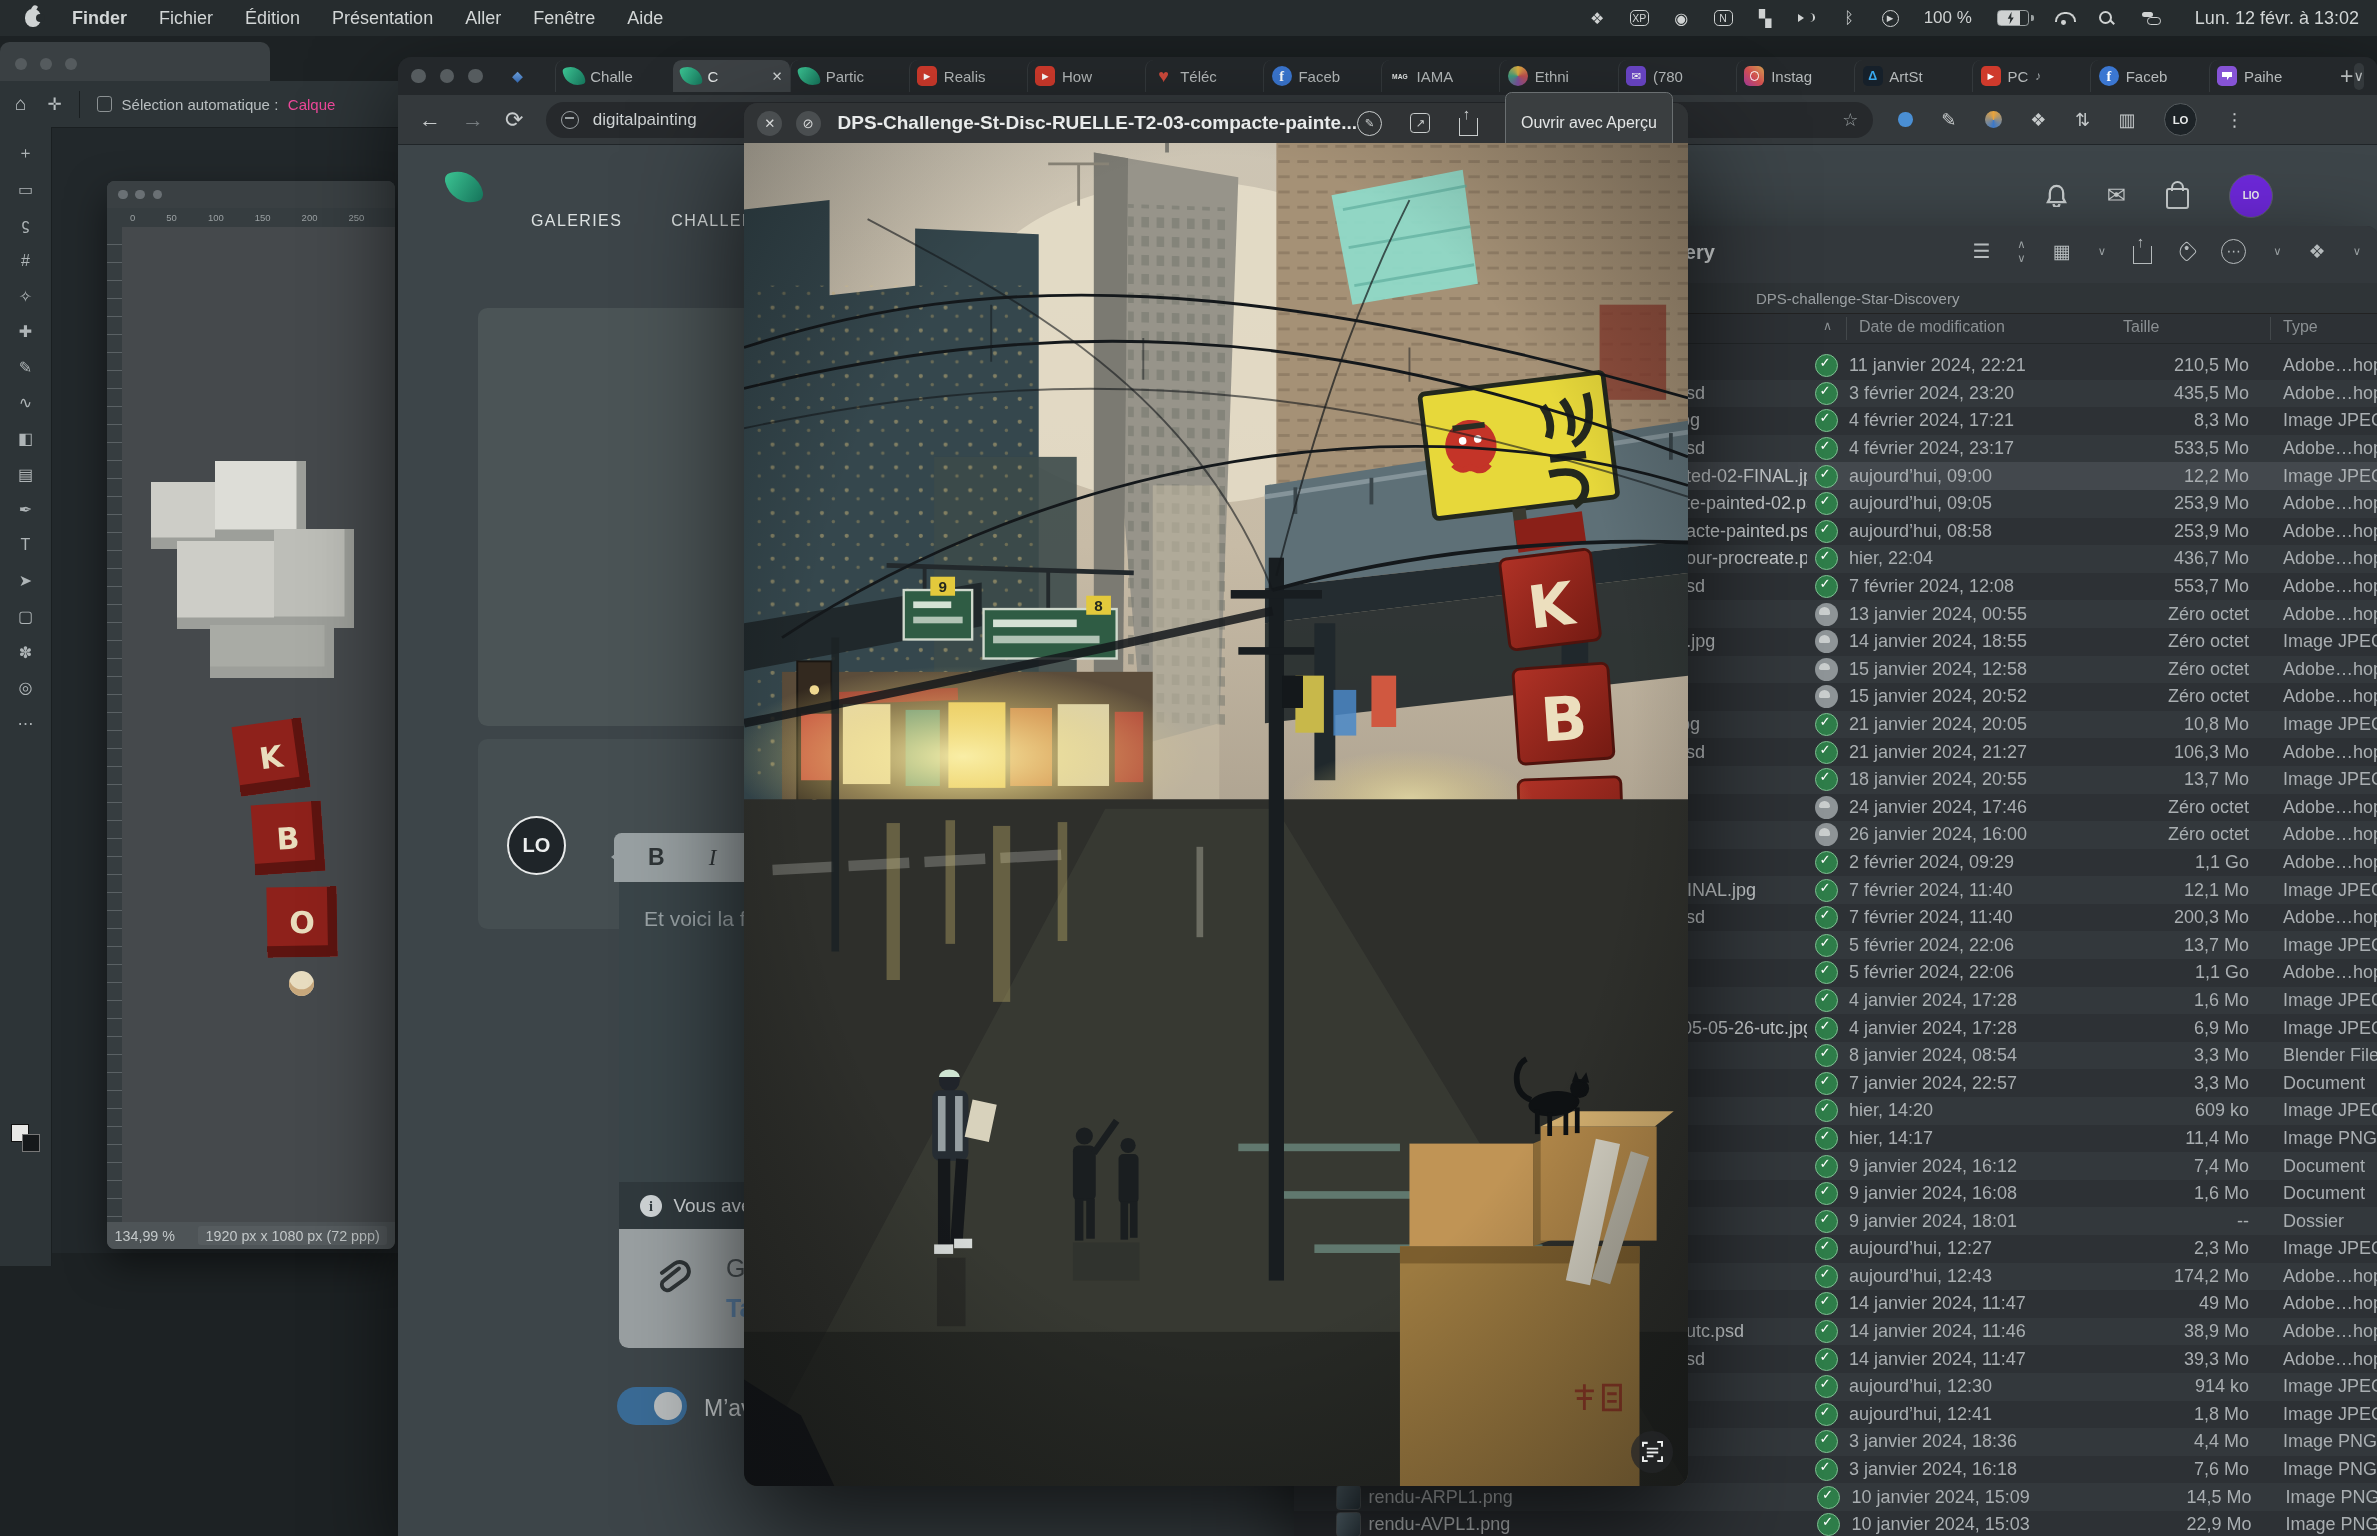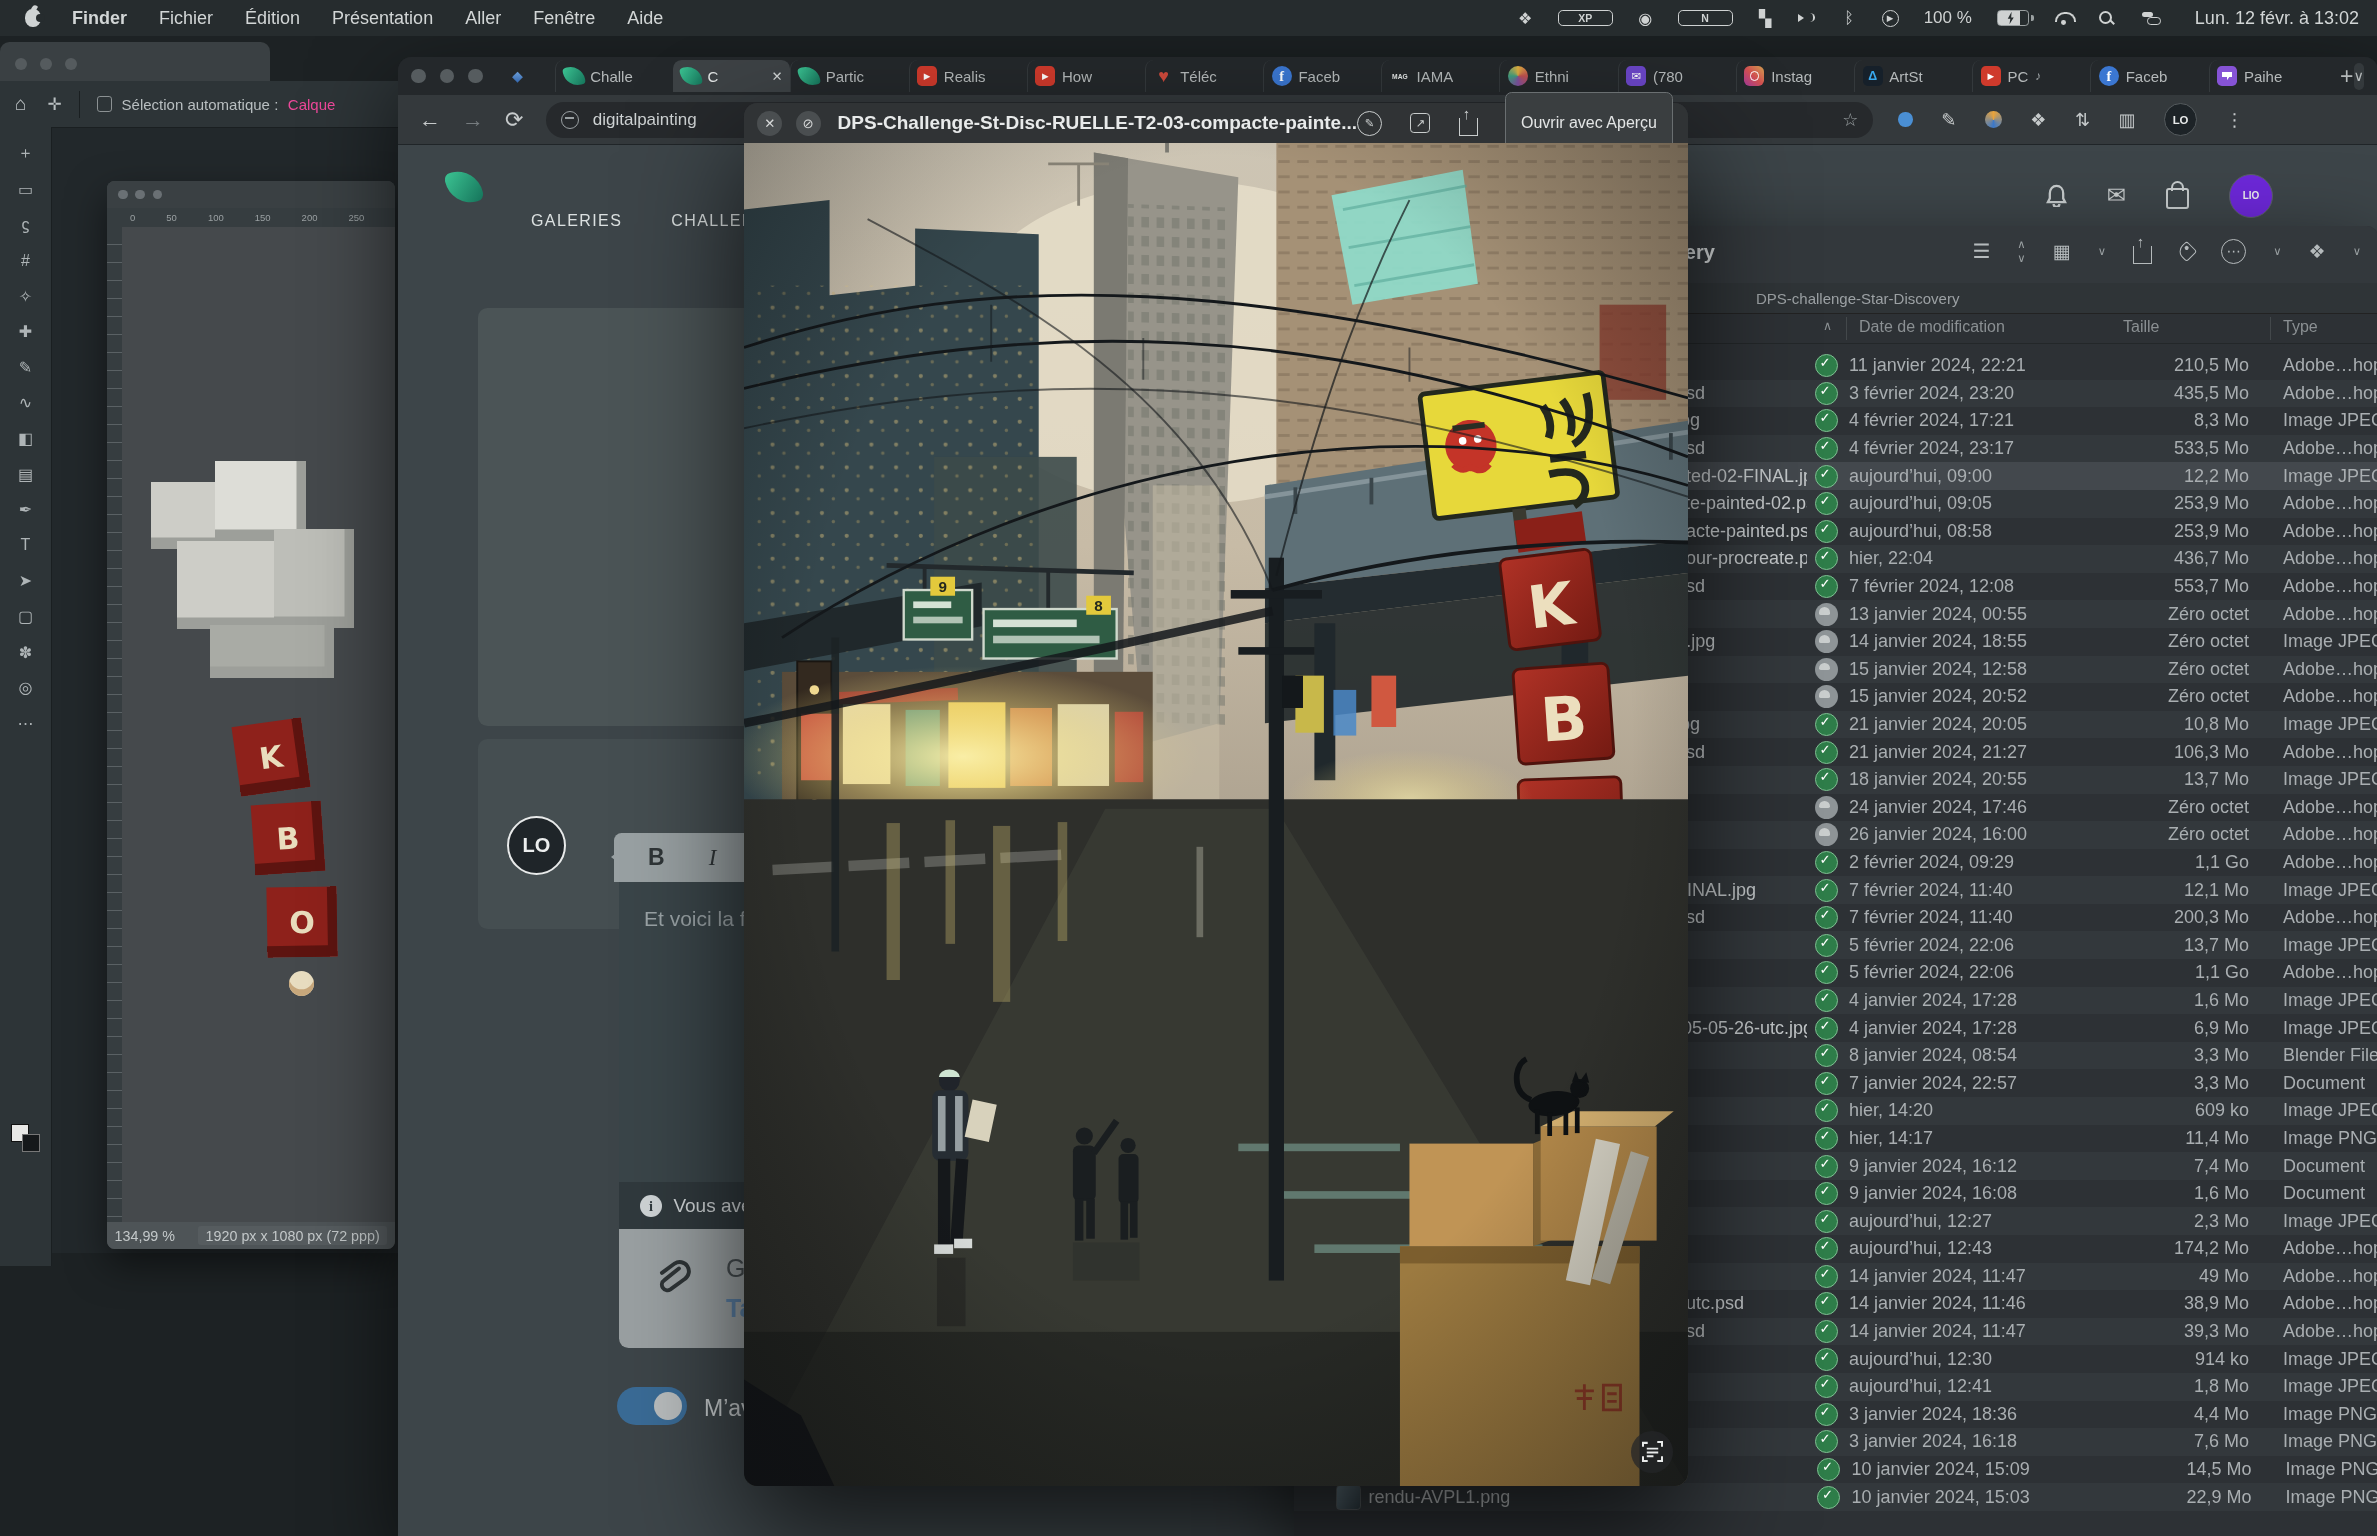--- a/index.html
+++ b/index.html
@@ -9,21 +9,21 @@
   
   .menubar{position:absolute;left:0;top:0;width:2378px;height:36px;background:#262c2e;z-index:60;
            display:flex;align-items:center;font-size:18px;color:#d2d6d6;}
   .mitem{margin:0 16px;white-space:nowrap;}
   .mitem.bold{font-weight:bold;}
   .apple{position:relative;width:16px;height:18px;background:#cfd3d3;border-radius:46% 46% 48% 48%;margin:0 15px 0 25px;flex:none;}
   .apple::before{content:"";position:absolute;right:-3.8px;top:4.8px;width:8.6px;height:8.6px;border-radius:50%;background:#262c2e;}
   .apple::after{content:"";position:absolute;left:6.7px;top:-3.8px;width:4.8px;height:5.7px;background:#cfd3d3;border-radius:60% 10% 60% 10%;transform:rotate(30deg);}
   .statusrow{display:flex;align-items:center;margin-left:auto;gap:25px;padding-right:19px;}
   .sticon{display:inline-flex;align-items:center;justify-content:center;color:#cfd2d2;font-size:16px;min-width:15px;position:relative;}
-  .ic-boxed{border:1.9px solid #cfd2d2;border-radius:4.8px;font-size:10.5px;font-weight:bold;padding:1px 19px;}
+  .ic-boxed{border:1.9px solid #cfd2d2;border-radius:4.8px;font-size:10.5px;font-weight:normal;padding:1px 1px;}
   .ic-ring{border:1.9px solid #cfd2d2;border-radius:50%;width:15px;height:15px;font-size:8.6px;}
   .ic-txt{font-size:17px;}
   .ic-spk{width:19px;height:15px;}
   .ic-spk::before{content:"";position:absolute;left:0;top:3.8px;border:4.8px solid transparent;border-right:6.7px solid #cfd2d2;transform:rotate(180deg);}
   .ic-spk::after{content:"";position:absolute;right:1.9px;top:2.9px;width:8.6px;height:8.6px;border-right:2.4px solid #cfd2d2;border-radius:50%;}
   .ic-batt{width:30px;height:14.3px;border:1.9px solid #9aa0a1;border-radius:3.8px;background:linear-gradient(90deg,#cfd2d2 0 75%,transparent 75%);}
   .ic-batt::after{content:"";position:absolute;right:-5.7px;top:3.8px;width:2.9px;height:6.7px;background:#9aa0a1;border-radius:0 1.9px 1.9px 0;}
   .ic-batt::before{content:"";position:absolute;left:8.6px;top:1px;width:8.6px;height:12.4px;background:#262c2e;
       clip-path:polygon(60% 0,15% 55%,45% 55%,35% 100%,85% 45%,55% 45%);z-index:2;}
   .ic-wifi{width:19px;height:15px;}
@@ -766,20 +766,28 @@
 
         <div class="frow">
 
           <span class="fname"></span>
           <span class="fstat ic-check"></span>
           <span class="fdate">9 janvier 2024, 16:08</span>
           <span class="fsize">1,6 Mo</span>
           <span class="ftype">Document</span>
         </div>
 
+        <div class="frow">
+
+          <span class="fname"></span>
+          <span class="fstat ic-check"></span>
+          <span class="fdate">9 janvier 2024, 18:01</span>
+          <span class="fsize">--</span>
+          <span class="ftype">Dossier</span>
+        </div>
 
         <div class="frow">
 
           <span class="fname"></span>
           <span class="fstat ic-check"></span>
           <span class="fdate">aujourd’hui, 12:27</span>
           <span class="fsize">2,3 Mo</span>
           <span class="ftype">Image JPEG</span>
         </div>
 

